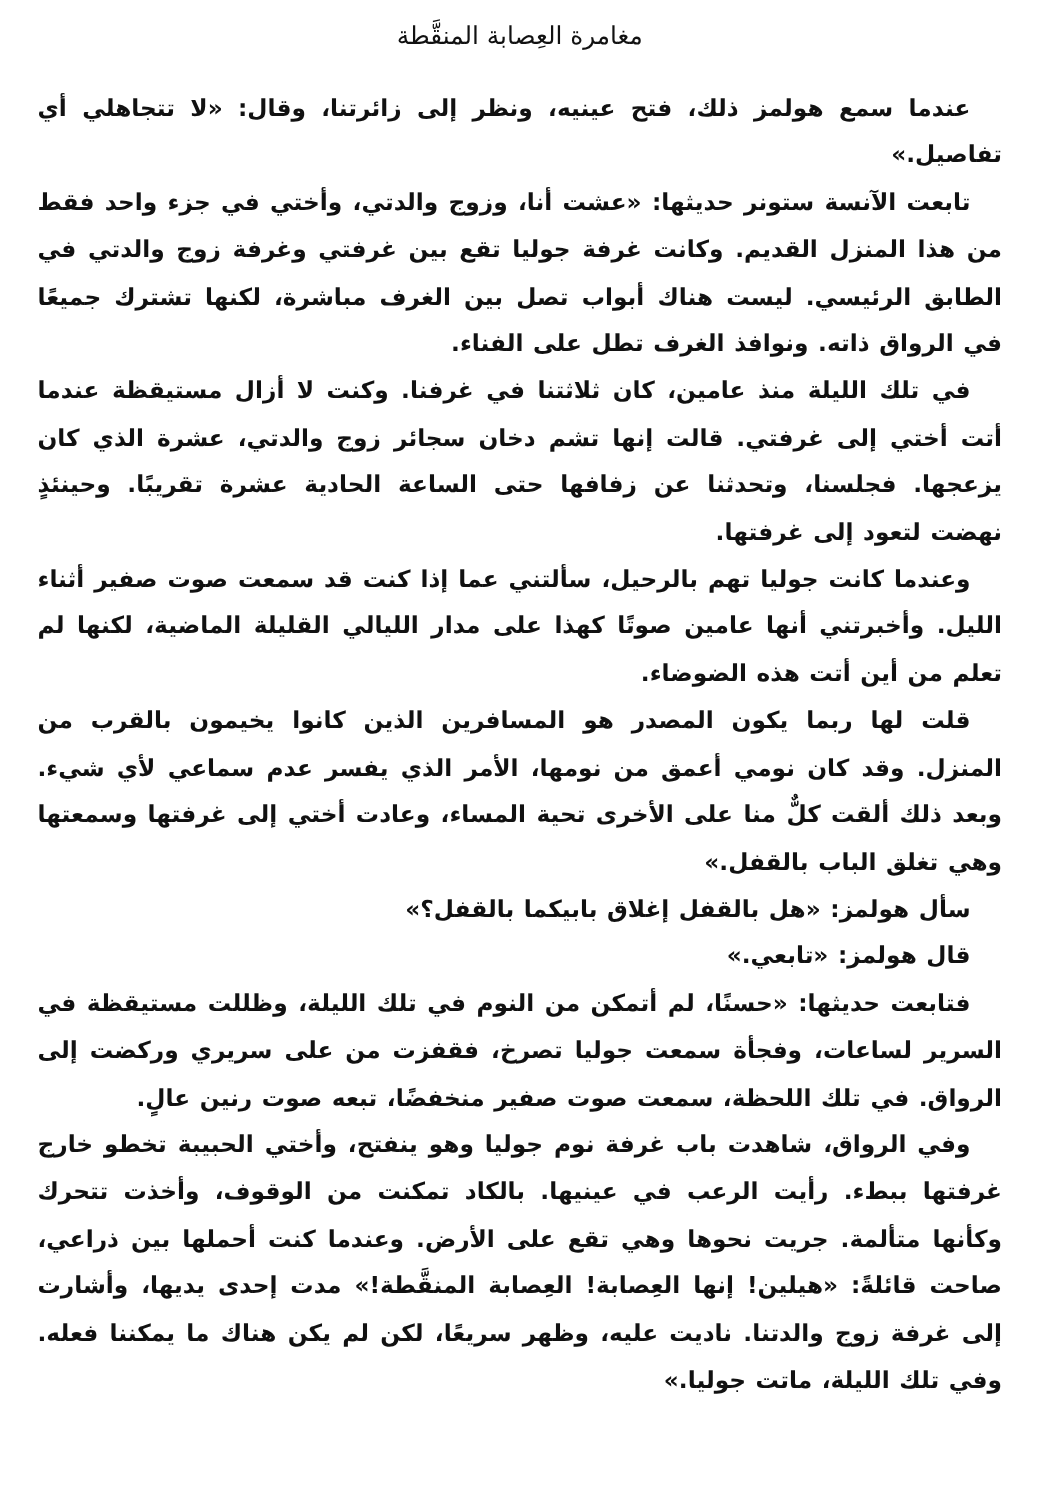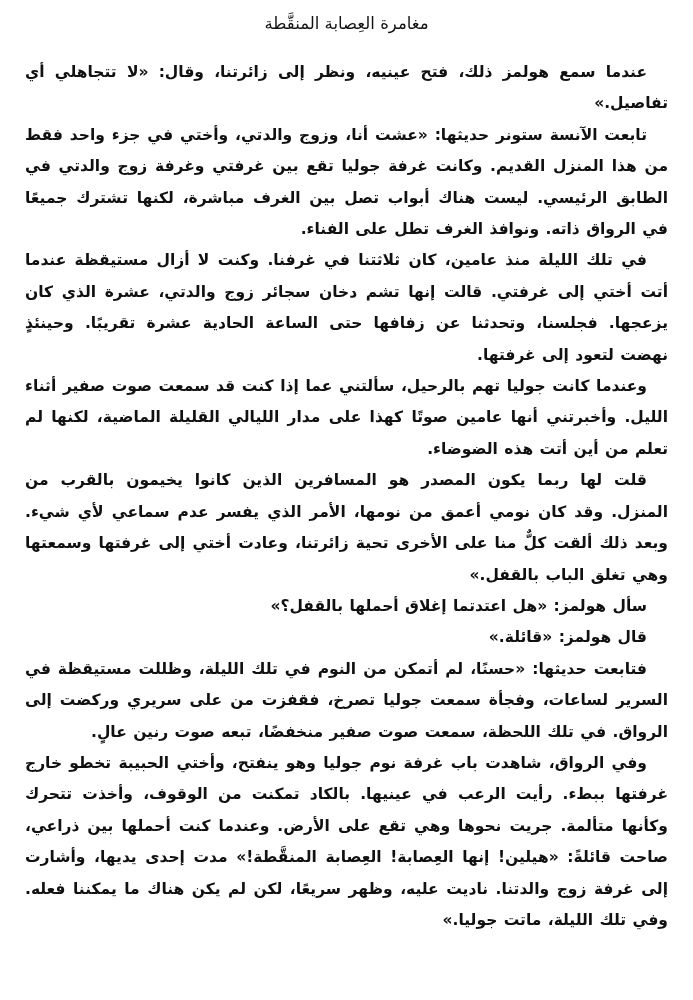--- a/index.html
+++ b/index.html
@@ -43,19 +43,19 @@
 </head>
 <body>
 
 <div class="page">
   <h1 class="title">مغامرة العِصابة المنقَّطة</h1>
   <div class="content">
     <p>عندما سمع هولمز ذلك، فتح عينيه، ونظر إلى زائرتنا، وقال: «لا تتجاهلي أي تفاصيل.»</p>
     <p>تابعت الآنسة ستونر حديثها: «عشت أنا، وزوج والدتي، وأختي في جزء واحد فقط من هذا المنزل القديم. وكانت غرفة جوليا تقع بين غرفتي وغرفة زوج والدتي في الطابق الرئيسي. ليست هناك أبواب تصل بين الغرف مباشرة، لكنها تشترك جميعًا في الرواق ذاته. ونوافذ الغرف تطل على الفناء.</p>
     <p>في تلك الليلة منذ عامين، كان ثلاثتنا في غرفنا. وكنت لا أزال مستيقظة عندما أتت أختي إلى غرفتي. قالت إنها تشم دخان سجائر زوج والدتي، عشرة الذي كان يزعجها. فجلسنا، وتحدثنا عن زفافها حتى الساعة الحادية عشرة تقريبًا. وحينئذٍ نهضت لتعود إلى غرفتها.</p>
     <p>وعندما كانت جوليا تهم بالرحيل، سألتني عما إذا كنت قد سمعت صوت صفير أثناء الليل. وأخبرتني أنها عامين صوتًا كهذا على مدار الليالي القليلة الماضية، لكنها لم تعلم من أين أتت هذه الضوضاء.</p>
-    <p>قلت لها ربما يكون المصدر هو المسافرين الذين كانوا يخيمون بالقرب من المنزل. وقد كان نومي أعمق من نومها، الأمر الذي يفسر عدم سماعي لأي شيء. وبعد ذلك ألقت كلٌّ منا على الأخرى تحية زائرتنا، وعادت أختي إلى غرفتها وسمعتها وهي تغلق الباب بالقفل.»</p>
-    <p>سأل هولمز: «هل اعتدتما إغلاق أحملها بالقفل؟»</p>
-    <p>قال هولمز: «قائلة.»</p>
+    <p>قلت لها ربما يكون المصدر هو المسافرين الذين كانوا يخيمون بالقرب من المنزل. وقد كان نومي أعمق من نومها، الأمر الذي يفسر عدم سماعي لأي شيء. وبعد ذلك ألقت كلٌّ منا على الأخرى تحية المساء، وعادت أختي إلى غرفتها وسمعتها وهي تغلق الباب بالقفل.»</p>
+    <p>سأل هولمز: «هل بالقفل إغلاق بابيكما بالقفل؟»</p>
+    <p>قال هولمز: «تابعي.»</p>
     <p>فتابعت حديثها: «حسنًا، لم أتمكن من النوم في تلك الليلة، وظللت مستيقظة في السرير لساعات، وفجأة سمعت جوليا تصرخ، فقفزت من على سريري وركضت إلى الرواق. في تلك اللحظة، سمعت صوت صفير منخفضًا، تبعه صوت رنين عالٍ.</p>
     <p>وفي الرواق، شاهدت باب غرفة نوم جوليا وهو ينفتح، وأختي الحبيبة تخطو خارج غرفتها ببطء. رأيت الرعب في عينيها. بالكاد تمكنت من الوقوف، وأخذت تتحرك وكأنها متألمة. جريت نحوها وهي تقع على الأرض. وعندما كنت أحملها بين ذراعي، صاحت قائلةً: «هيلين! إنها العِصابة! العِصابة المنقَّطة!» مدت إحدى يديها، وأشارت إلى غرفة زوج والدتنا. ناديت عليه، وظهر سريعًا، لكن لم يكن هناك ما يمكننا فعله. وفي تلك الليلة، ماتت جوليا.»</p>
   </div>
 </div>
 
 </body></html>

